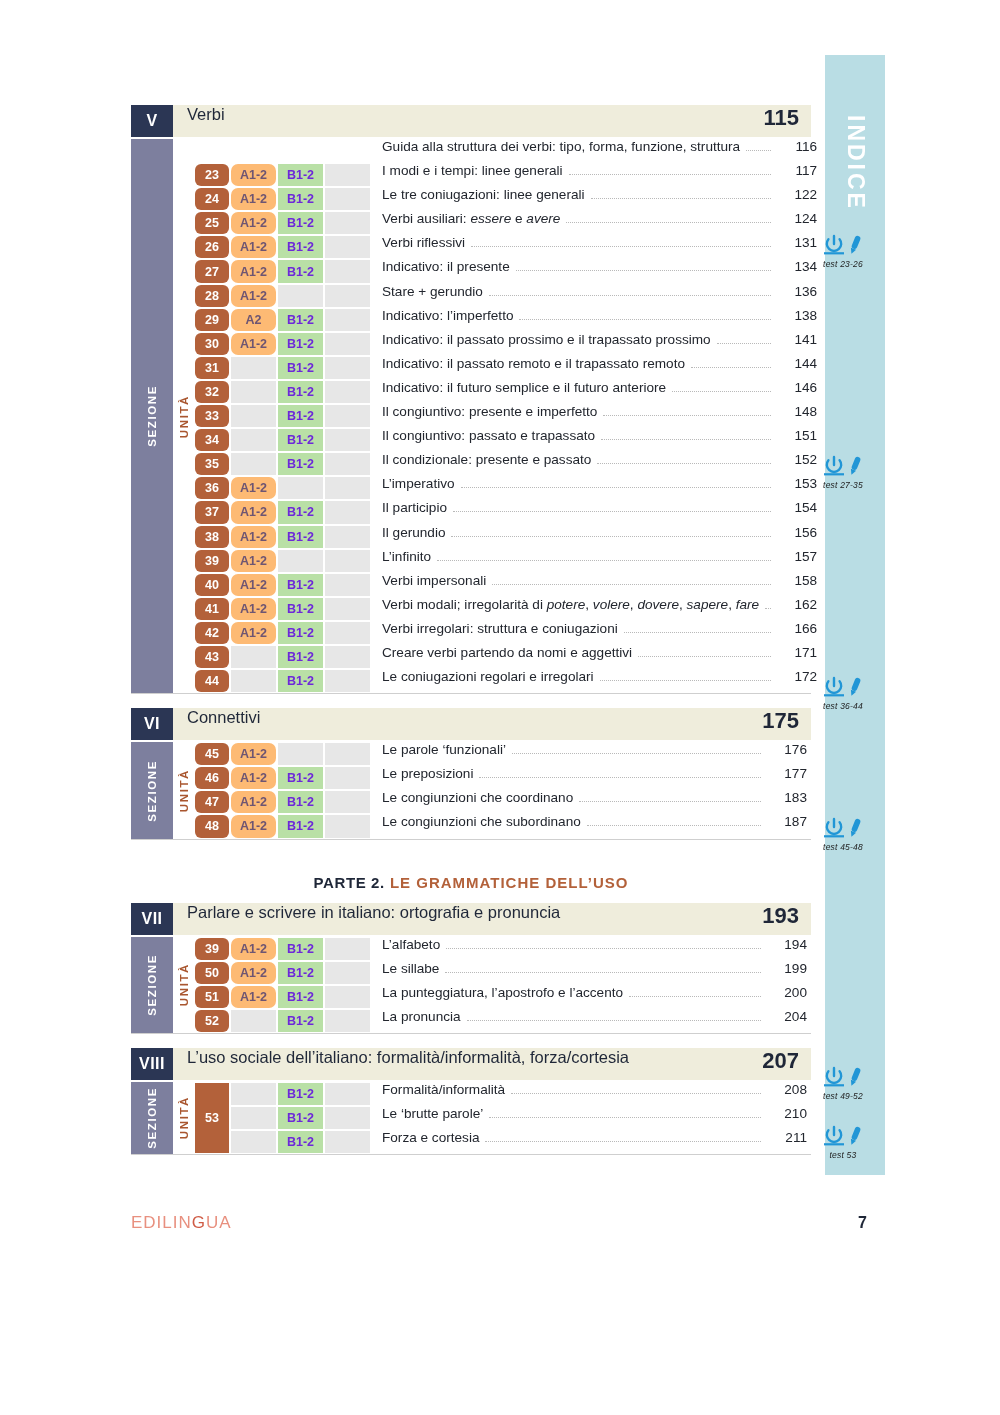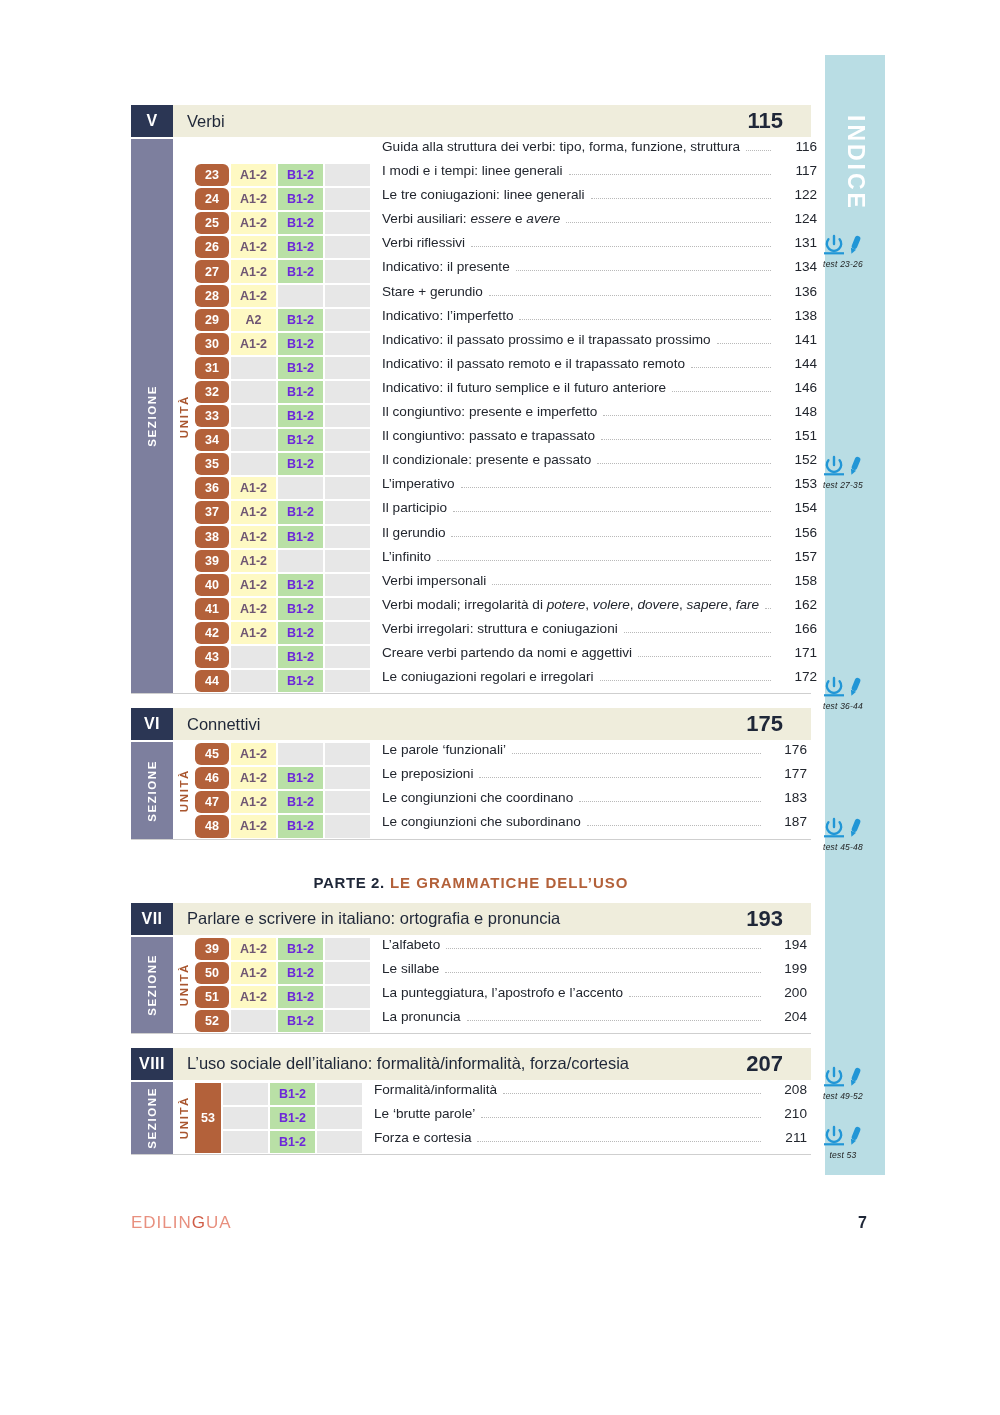--- a/index.html
+++ b/index.html
@@ -57,22 +57,22 @@
     background:#2b3654;
     color:#ffffff;
     font-weight:bold;
     font-size:16px;
     display:flex;align-items:center;justify-content:center;
     letter-spacing:.5px;
   }
   .sec-title-bar{
     flex:1;
     background:#efeddc;
-    display:flex;align-items:center;
-    padding:0 28px 0 14px;
+    display:flex;
+    padding:0 12px 0 14px;
     color:#1f2738;
     font-size:16.5px;
     justify-content:space-between;
   }
   .sec-title-bar .t{ font-weight:500; }
   .sec-title-bar .p{ font-weight:bold; font-size:22px; color:#1f2738; }
 
   
   .sec-body{
     display:flex;
@@ -122,29 +122,29 @@
     font-weight:bold;
     margin-right:2px;
     margin-top:1px;margin-bottom:1px;
   }
   .c-num{ width:34px; }
   .c-a  { width:45px; }
   .c-b  { width:45px; }
   .c-x  { width:45px; }
 
   .b-num  { background:#b3613a; color:#ffffff;border-radius:6px; }
-  .b-a    { background:#fef9c3; color:#6e5572; }
+  .b-a    { background:#fdba74; color:#6e5572;border-radius:7px; }
   .b-b    { background:#b9e0a6; color:#6d28d9; }
   .b-empty{ background:#e7e7e7; }
   .b-none { background:transparent; }
 
   
   .merge-wrap{ display:flex; align-items:stretch; }
   .merge-num{
-    width:26px;margin-right:2px;margin-top:1px;margin-bottom:1px;
+    width:34px;margin-right:2px;margin-top:1px;margin-bottom:1px;
     background:#b3613a;color:#fff;font-weight:bold;font-size:12.5px;
     display:flex;align-items:center;justify-content:center;
   }
 
   .entry{
     flex:1;
     display:flex;
     align-items:baseline;
     padding-left:10px;
     overflow:hidden;

